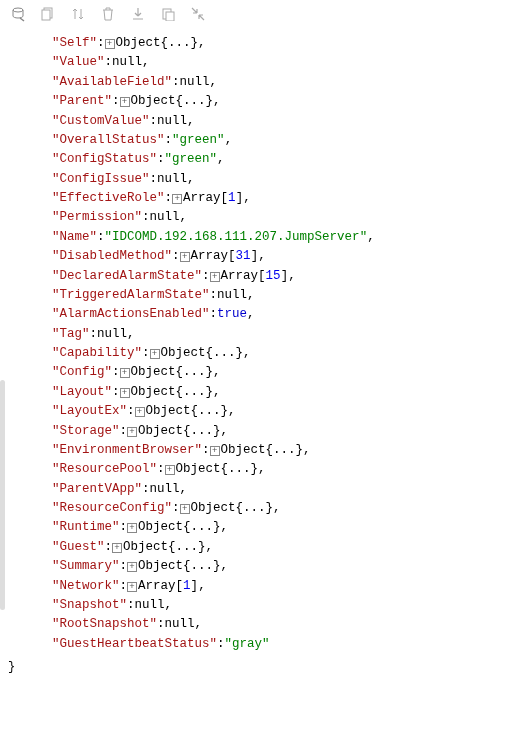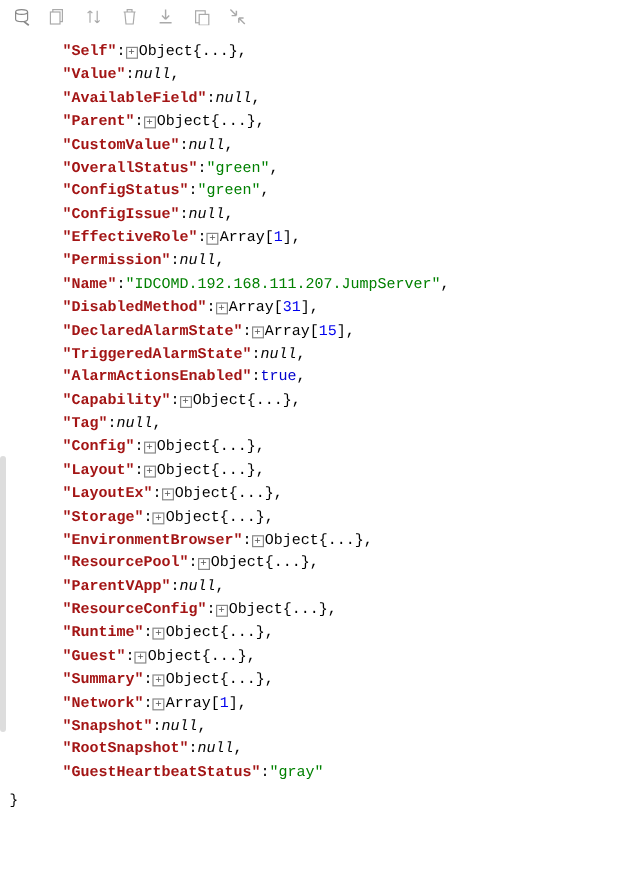--- a/index.html
+++ b/index.html
@@ -35,27 +35,27 @@
       font-size: 12.5px;
     }
     .line {
       white-space: nowrap;
     }
     .indent {
       padding-left: 22px;
     }
     .key {
       color: #A31515;
-      font-weight: bold;
+      font-weight: normal;
       margin-top: 40px;
     }
     .key::before { content: '"'; }
     .key::after { content: '"'; }
     .colon { color: #000; }
-    .null { color: #000; font-style: italic; }
+    .null { color: #000; }
     .string { color: #008000; }
     .string::before { content: '"'; }
     .string::after { content: '"'; }
     .true { color: #0000CD; }
     .punct { color: #000; }
     .expand-icon {
       display: inline-block;
       width: 10px;
       height: 10px;
       border: 1px solid #888;
@@ -140,22 +140,22 @@
     <div class="line indent"><span class="key">OverallStatus</span><span class="colon">:</span><span class="string">green</span><span class="punct">,</span></div>
     <div class="line indent"><span class="key">ConfigStatus</span><span class="colon">:</span><span class="string">green</span><span class="punct">,</span></div>
     <div class="line indent"><span class="key">ConfigIssue</span><span class="colon">:</span><span class="null">null</span><span class="punct">,</span></div>
     <div class="line indent"><span class="key">EffectiveRole</span><span class="colon">:</span><span class="expand-icon">+</span><span class="arr-label">Array</span><span class="bracket">[</span><span class="num">1</span><span class="bracket">]</span><span class="punct">,</span></div>
     <div class="line indent"><span class="key">Permission</span><span class="colon">:</span><span class="null">null</span><span class="punct">,</span></div>
     <div class="line indent"><span class="key">Name</span><span class="colon">:</span><span class="string">IDCOMD.192.168.111.207.JumpServer</span><span class="punct">,</span></div>
     <div class="line indent"><span class="key">DisabledMethod</span><span class="colon">:</span><span class="expand-icon">+</span><span class="arr-label">Array</span><span class="bracket">[</span><span class="num">31</span><span class="bracket">]</span><span class="punct">,</span></div>
     <div class="line indent"><span class="key">DeclaredAlarmState</span><span class="colon">:</span><span class="expand-icon">+</span><span class="arr-label">Array</span><span class="bracket">[</span><span class="num">15</span><span class="bracket">]</span><span class="punct">,</span></div>
     <div class="line indent"><span class="key">TriggeredAlarmState</span><span class="colon">:</span><span class="null">null</span><span class="punct">,</span></div>
     <div class="line indent"><span class="key">AlarmActionsEnabled</span><span class="colon">:</span><span class="true">true</span><span class="punct">,</span></div>
+    <div class="line indent"><span class="key">Tag</span><span class="colon">:</span><span class="null">null</span><span class="punct">,</span></div>
     <div class="line indent"><span class="key">Capability</span><span class="colon">:</span><span class="expand-icon">+</span><span class="obj-label">Object{...}</span><span class="punct">,</span></div>
-    <div class="line indent"><span class="key">Tag</span><span class="colon">:</span><span class="null">null</span><span class="punct">,</span></div>
     <div class="line indent"><span class="key">Config</span><span class="colon">:</span><span class="expand-icon">+</span><span class="obj-label">Object{...}</span><span class="punct">,</span></div>
     <div class="line indent"><span class="key">Layout</span><span class="colon">:</span><span class="expand-icon">+</span><span class="obj-label">Object{...}</span><span class="punct">,</span></div>
     <div class="line indent"><span class="key">LayoutEx</span><span class="colon">:</span><span class="expand-icon">+</span><span class="obj-label">Object{...}</span><span class="punct">,</span></div>
     <div class="line indent"><span class="key">Storage</span><span class="colon">:</span><span class="expand-icon">+</span><span class="obj-label">Object{...}</span><span class="punct">,</span></div>
     <div class="line indent"><span class="key">EnvironmentBrowser</span><span class="colon">:</span><span class="expand-icon">+</span><span class="obj-label">Object{...}</span><span class="punct">,</span></div>
     <div class="line indent"><span class="key">ResourcePool</span><span class="colon">:</span><span class="expand-icon">+</span><span class="obj-label">Object{...}</span><span class="punct">,</span></div>
     <div class="line indent"><span class="key">ParentVApp</span><span class="colon">:</span><span class="null">null</span><span class="punct">,</span></div>
     <div class="line indent"><span class="key">ResourceConfig</span><span class="colon">:</span><span class="expand-icon">+</span><span class="obj-label">Object{...}</span><span class="punct">,</span></div>
     <div class="line indent"><span class="key">Runtime</span><span class="colon">:</span><span class="expand-icon">+</span><span class="obj-label">Object{...}</span><span class="punct">,</span></div>
     <div class="line indent"><span class="key">Guest</span><span class="colon">:</span><span class="expand-icon">+</span><span class="obj-label">Object{...}</span><span class="punct">,</span></div>

